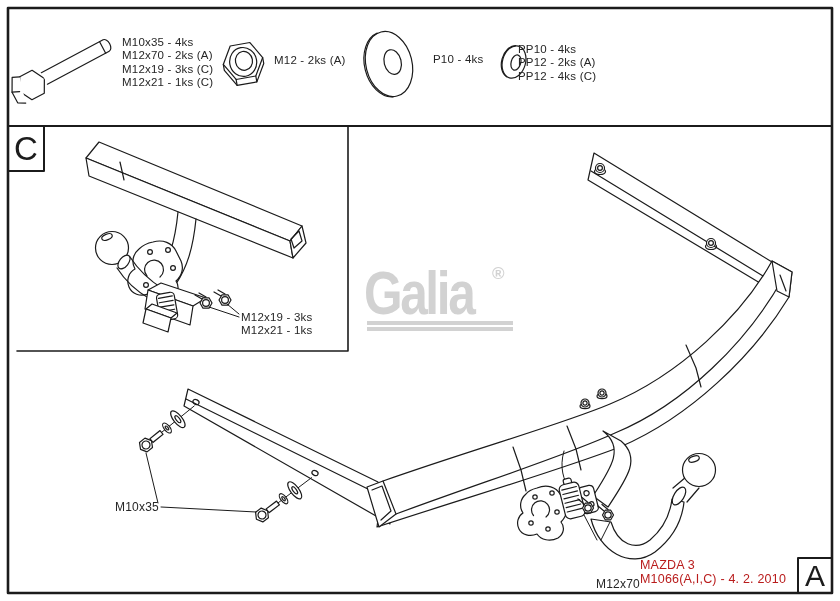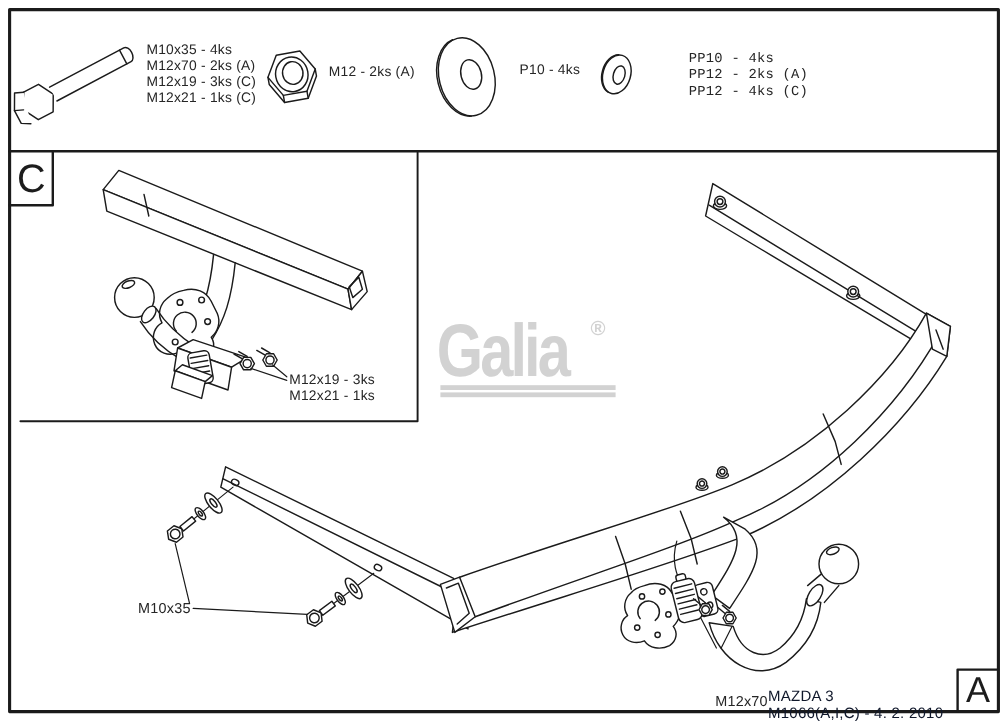--- a/index.html
+++ b/index.html
@@ -8,21 +8,21 @@
     font-family:"Liberation Sans", sans-serif;color:#1f1f1f;
   }
   .abs{position:absolute;}
   .lbl{font-size:11.5px;line-height:13.4px;color:#262626;letter-spacing:.2px;white-space:nowrap;}
   .lbl span{display:block;}
   .calloutlbl{font-size:12px;color:#262626;white-space:nowrap;letter-spacing:.2px;}
   .cornerletter{
     display:flex;align-items:center;justify-content:center;
     font-size:33px;font-weight:400;color:#1c1c1c;
   }
-  .idblock{font-size:12.5px;line-height:14px;color:#0f172a;letter-spacing:.2px;white-space:nowrap;margin-top:15px;}
+  .idblock{font-size:12.5px;line-height:14px;color:#b91c1c;letter-spacing:.2px;white-space:nowrap;}
   .idblock span{display:block;}
   
   .galia{
     left:364px;top:262px;width:160px;height:76px;z-index:1;
     color:#d2d2d2;font-weight:bold;
   }
   .galia .word{
     display:inline-block;font-size:62px;line-height:62px;letter-spacing:-3px;
     transform:scaleX(0.80);transform-origin:left top;
   }
@@ -266,21 +266,21 @@
   </svg>
 
   <div class="abs lbl txt" style="left:122px;top:36px;">
     <span>M10x35 - 4ks</span>
     <span>M12x70 - 2ks (A)</span>
     <span>M12x19 - 3ks (C)</span>
     <span>M12x21 - 1ks (C)</span>
   </div>
   <div class="abs lbl txt" style="left:274px;top:54px;">M12 - 2ks (A)</div>
   <div class="abs lbl txt" style="left:433px;top:53px;">P10 - 4ks</div>
-  <div class="abs lbl txt" style="left:574px;top:43px;font-family:Liberation Mono, monospace;">
+  <div class="abs lbl txt" style="left:518px;top:43px;">
     <span>PP10 - 4ks</span>
     <span>PP12 - 2ks (A)</span>
     <span>PP12 - 4ks (C)</span>
   </div>
 
   <div class="abs cornerletter txt" style="left:8px;top:128px;width:36px;height:41px;">C</div>
   <div class="abs cornerletter txt" style="left:798px;top:559px;width:34px;height:33px;font-size:30px;">A</div>
 
   <div class="abs lbl txt" style="left:241px;top:311px;">
     <span>M12x19 - 3ks</span>

